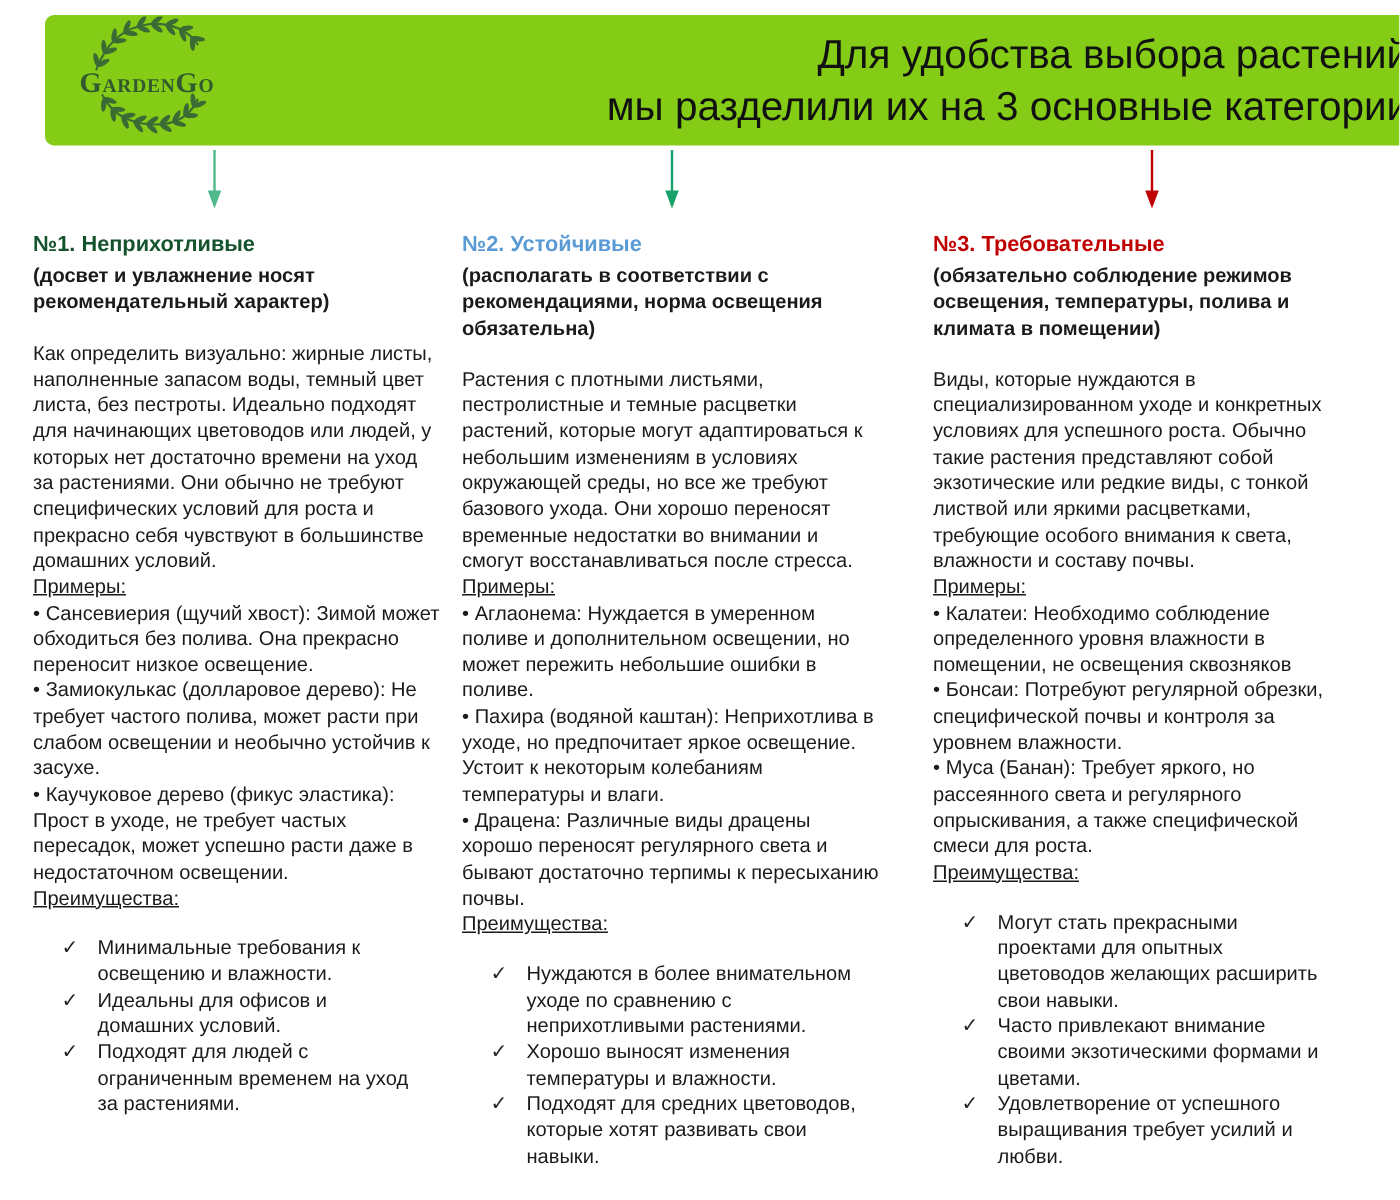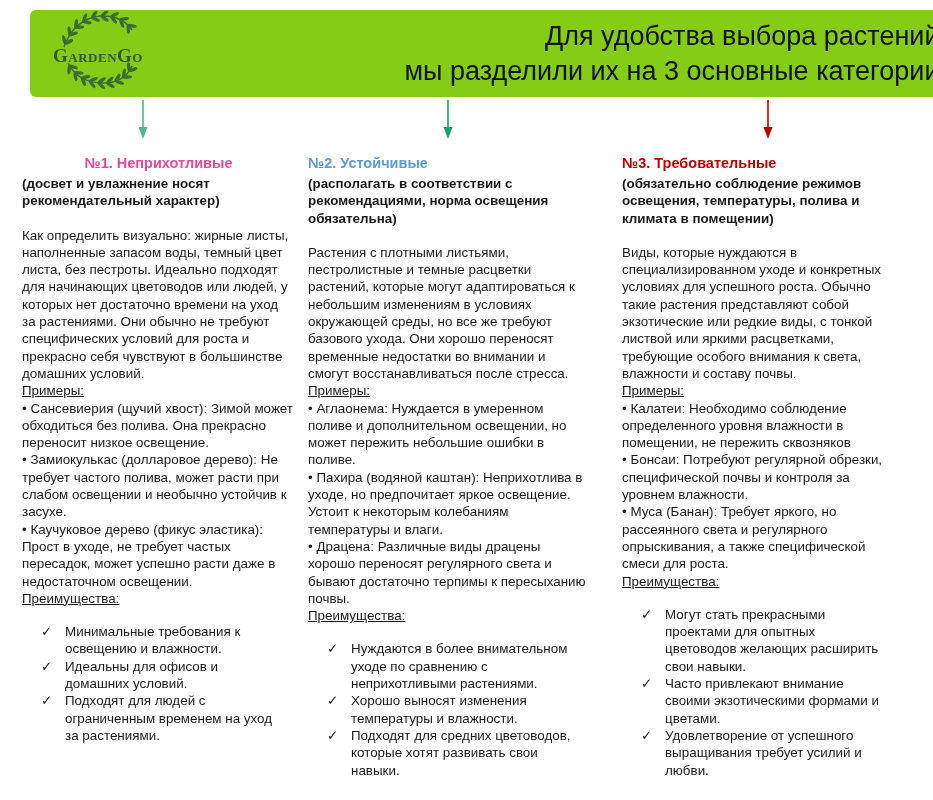--- a/index.html
+++ b/index.html
@@ -103,21 +103,21 @@
           <polygon points="2.5,27 11.5,27 7,39" fill="#18a168"></polygon>
         </svg></div>
       <div class="arrow" style="left: 761px;"><svg width="14" height="40" viewBox="0 0 14 40">
           <line x1="7" y1="0" x2="7" y2="28" stroke="#c00000" stroke-width="1.6"></line>
           <polygon points="2.5,27 11.5,27 7,39" fill="#c00000"></polygon>
         </svg></div>
     </div>
 
   <div class="columns" id="columns">
       <section class="column" style="grid-column: 1;">
-    <h2 class="col-heading" style="color: #ec4899; text-align: center;">№1. Неприхотливые</h2>
+    <h2 class="col-heading" style="color: #14532d;">№1. Неприхотливые</h2>
     <p class="col-subtitle">(досвет и увлажнение носят рекомендательный характер)</p>
     <p class="col-desc">Как определить визуально: жирные листы, наполненные запасом воды, темный цвет листа, без пестроты. Идеально подходят для начинающих цветоводов или людей, у которых нет достаточно времени на уход за растениями. Они обычно не требуют специфических условий для роста и прекрасно себя чувствуют в большинстве домашних условий.</p>
     <p class="list-label">Примеры:</p>
     <div class="examples">
           <p class="bullet-item">Сансевиерия (щучий хвост): Зимой может обходиться без полива. Она прекрасно переносит низкое освещение.</p>
           <p class="bullet-item">Замиокулькас (долларовое дерево): Не требует частого полива, может расти при слабом освещении и необычно устойчив к засухе.</p>
           <p class="bullet-item">Каучуковое дерево (фикус эластика): Прост в уходе, не требует частых пересадок, может успешно расти даже в недостаточном освещении.</p>
         </div>
     <p class="list-label advantages-label">Преимущества:</p>
     <ul class="advantages">
@@ -142,21 +142,21 @@
           <li class="check-item">Хорошо выносят изменения температуры и влажности.</li>
           <li class="check-item">Подходят для средних цветоводов, которые хотят развивать свои навыки.</li>
         </ul>
   </section>
       <section class="column" style="grid-column: 5;">
     <h2 class="col-heading" style="color: rgb(192, 0, 0);">№3. Требовательные</h2>
     <p class="col-subtitle">(обязательно соблюдение режимов освещения, температуры, полива и климата в помещении)</p>
     <p class="col-desc">Виды, которые нуждаются в специализированном уходе и конкретных условиях для успешного роста. Обычно такие растения представляют собой экзотические или редкие виды, с тонкой листвой или яркими расцветками, требующие особого внимания к света, влажности и составу почвы.</p>
     <p class="list-label">Примеры:</p>
     <div class="examples">
-          <p class="bullet-item">Калатеи: Необходимо соблюдение определенного уровня влажности в помещении, не пережить сквозняков</p>
+          <p class="bullet-item">Калатеи: Необходимо соблюдение определенного уровня влажности в помещении, не освещения сквозняков</p>
           <p class="bullet-item">Бонсаи: Потребуют регулярной обрезки, специфической почвы и контроля за уровнем влажности.</p>
           <p class="bullet-item">Муса (Банан): Требует яркого, но рассеянного света и регулярного опрыскивания, а также специфической смеси для роста.</p>
         </div>
     <p class="list-label advantages-label">Преимущества:</p>
     <ul class="advantages">
           <li class="check-item">Могут стать прекрасными проектами для опытных цветоводов желающих расширить свои навыки.</li>
           <li class="check-item">Часто привлекают внимание своими экзотическими формами и цветами.</li>
           <li class="check-item">Удовлетворение от успешного выращивания требует усилий и любви.</li>
         </ul>
   </section>

